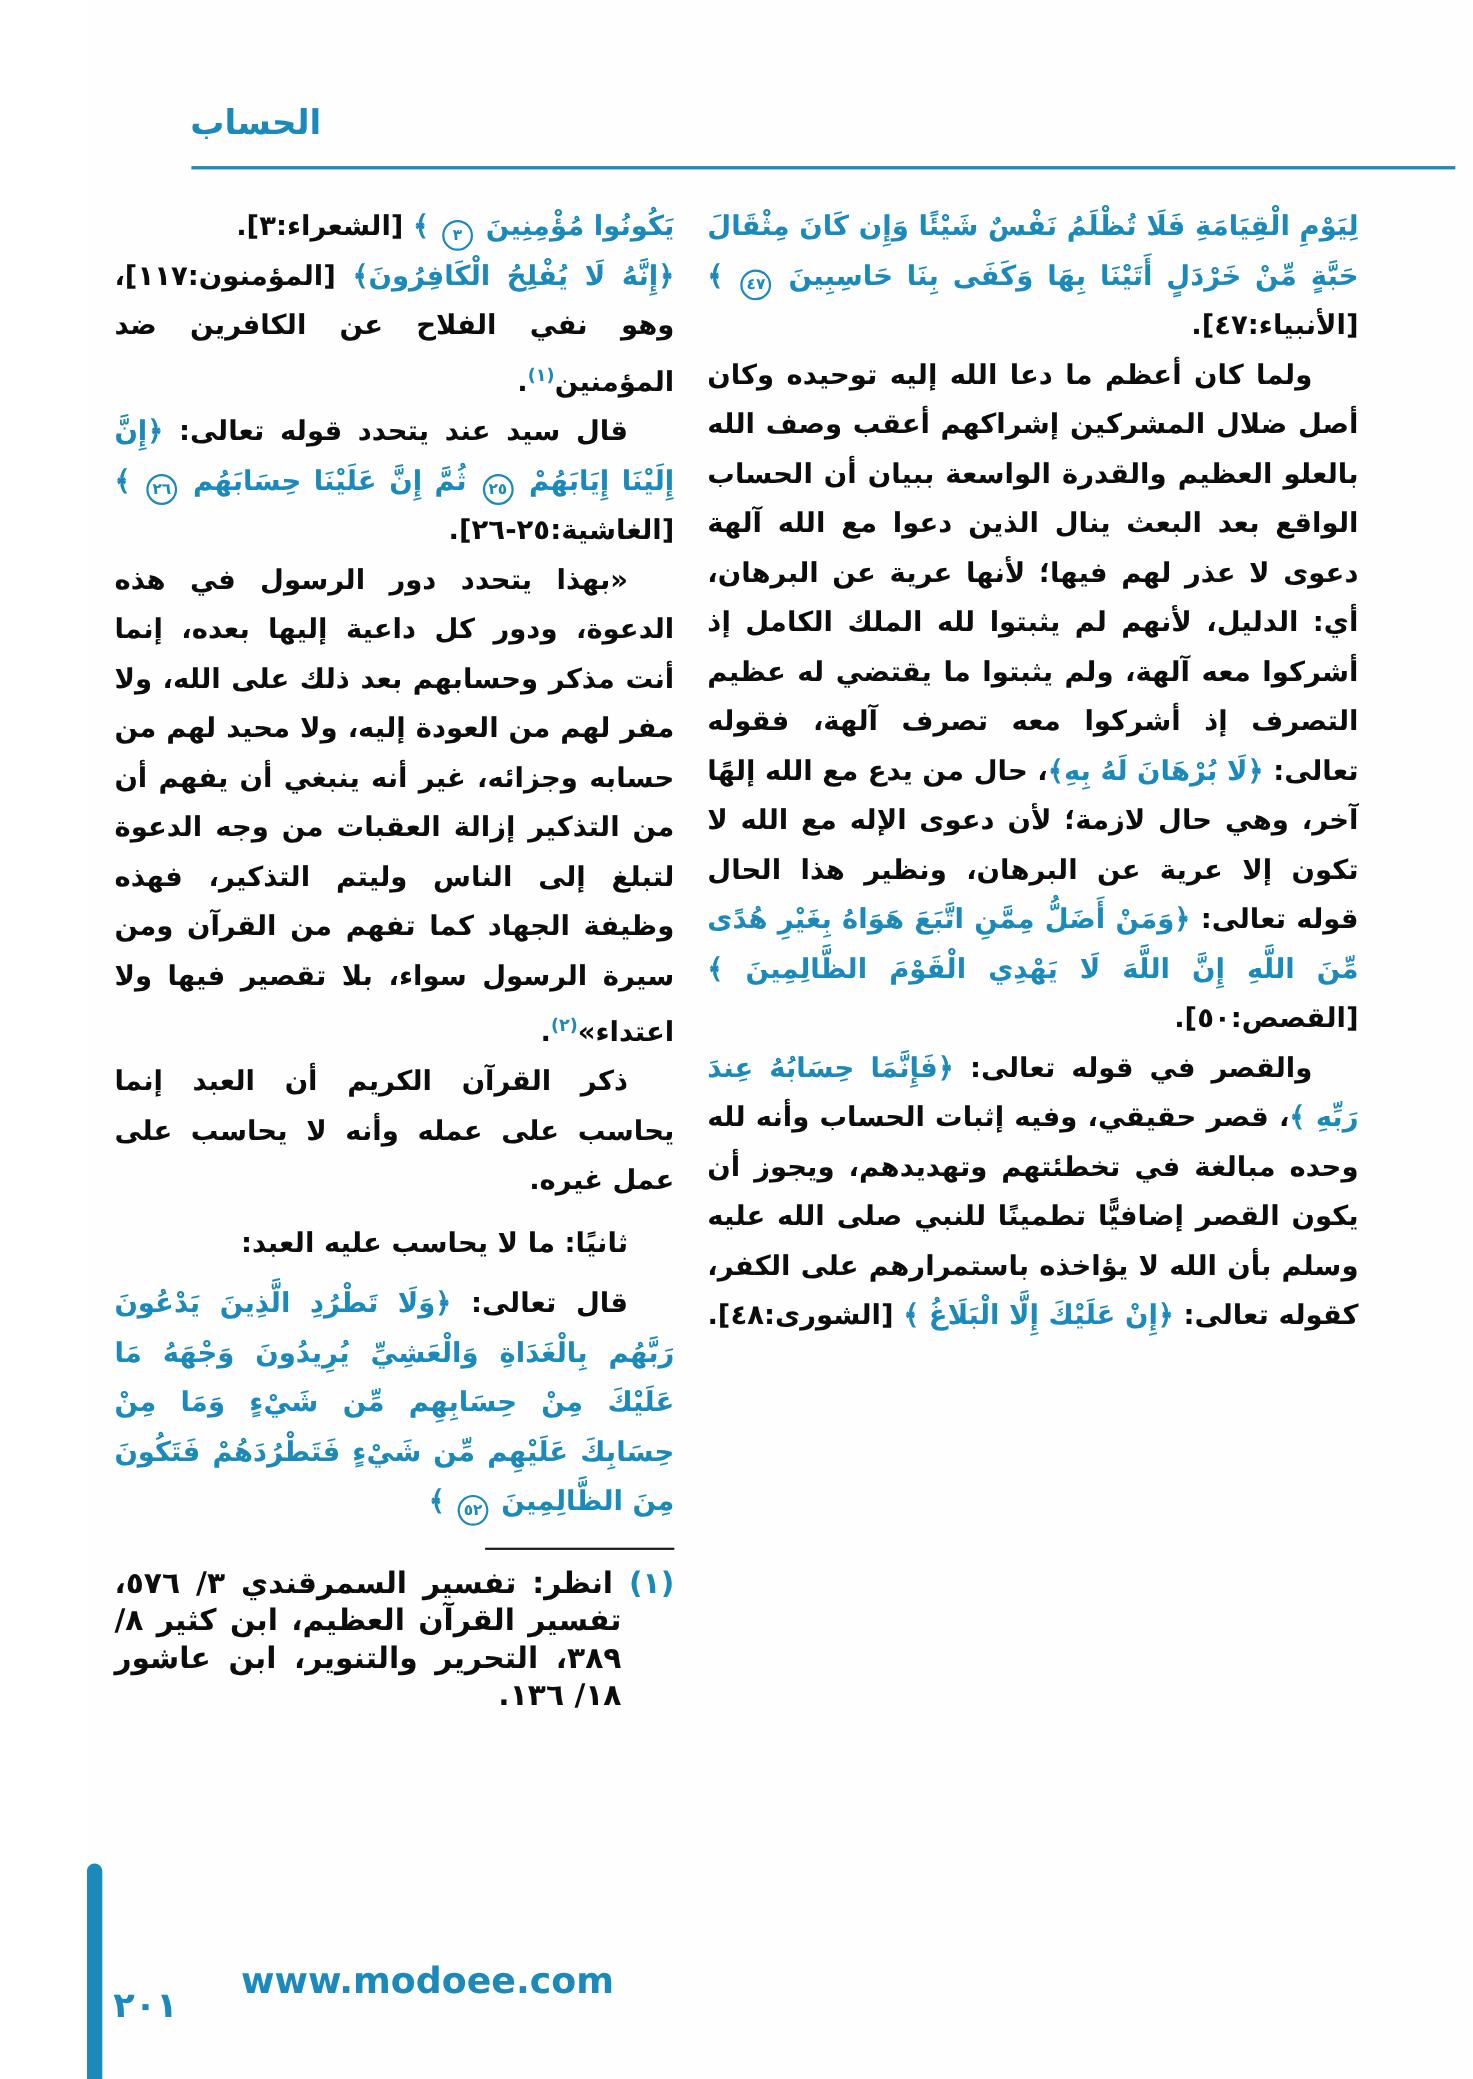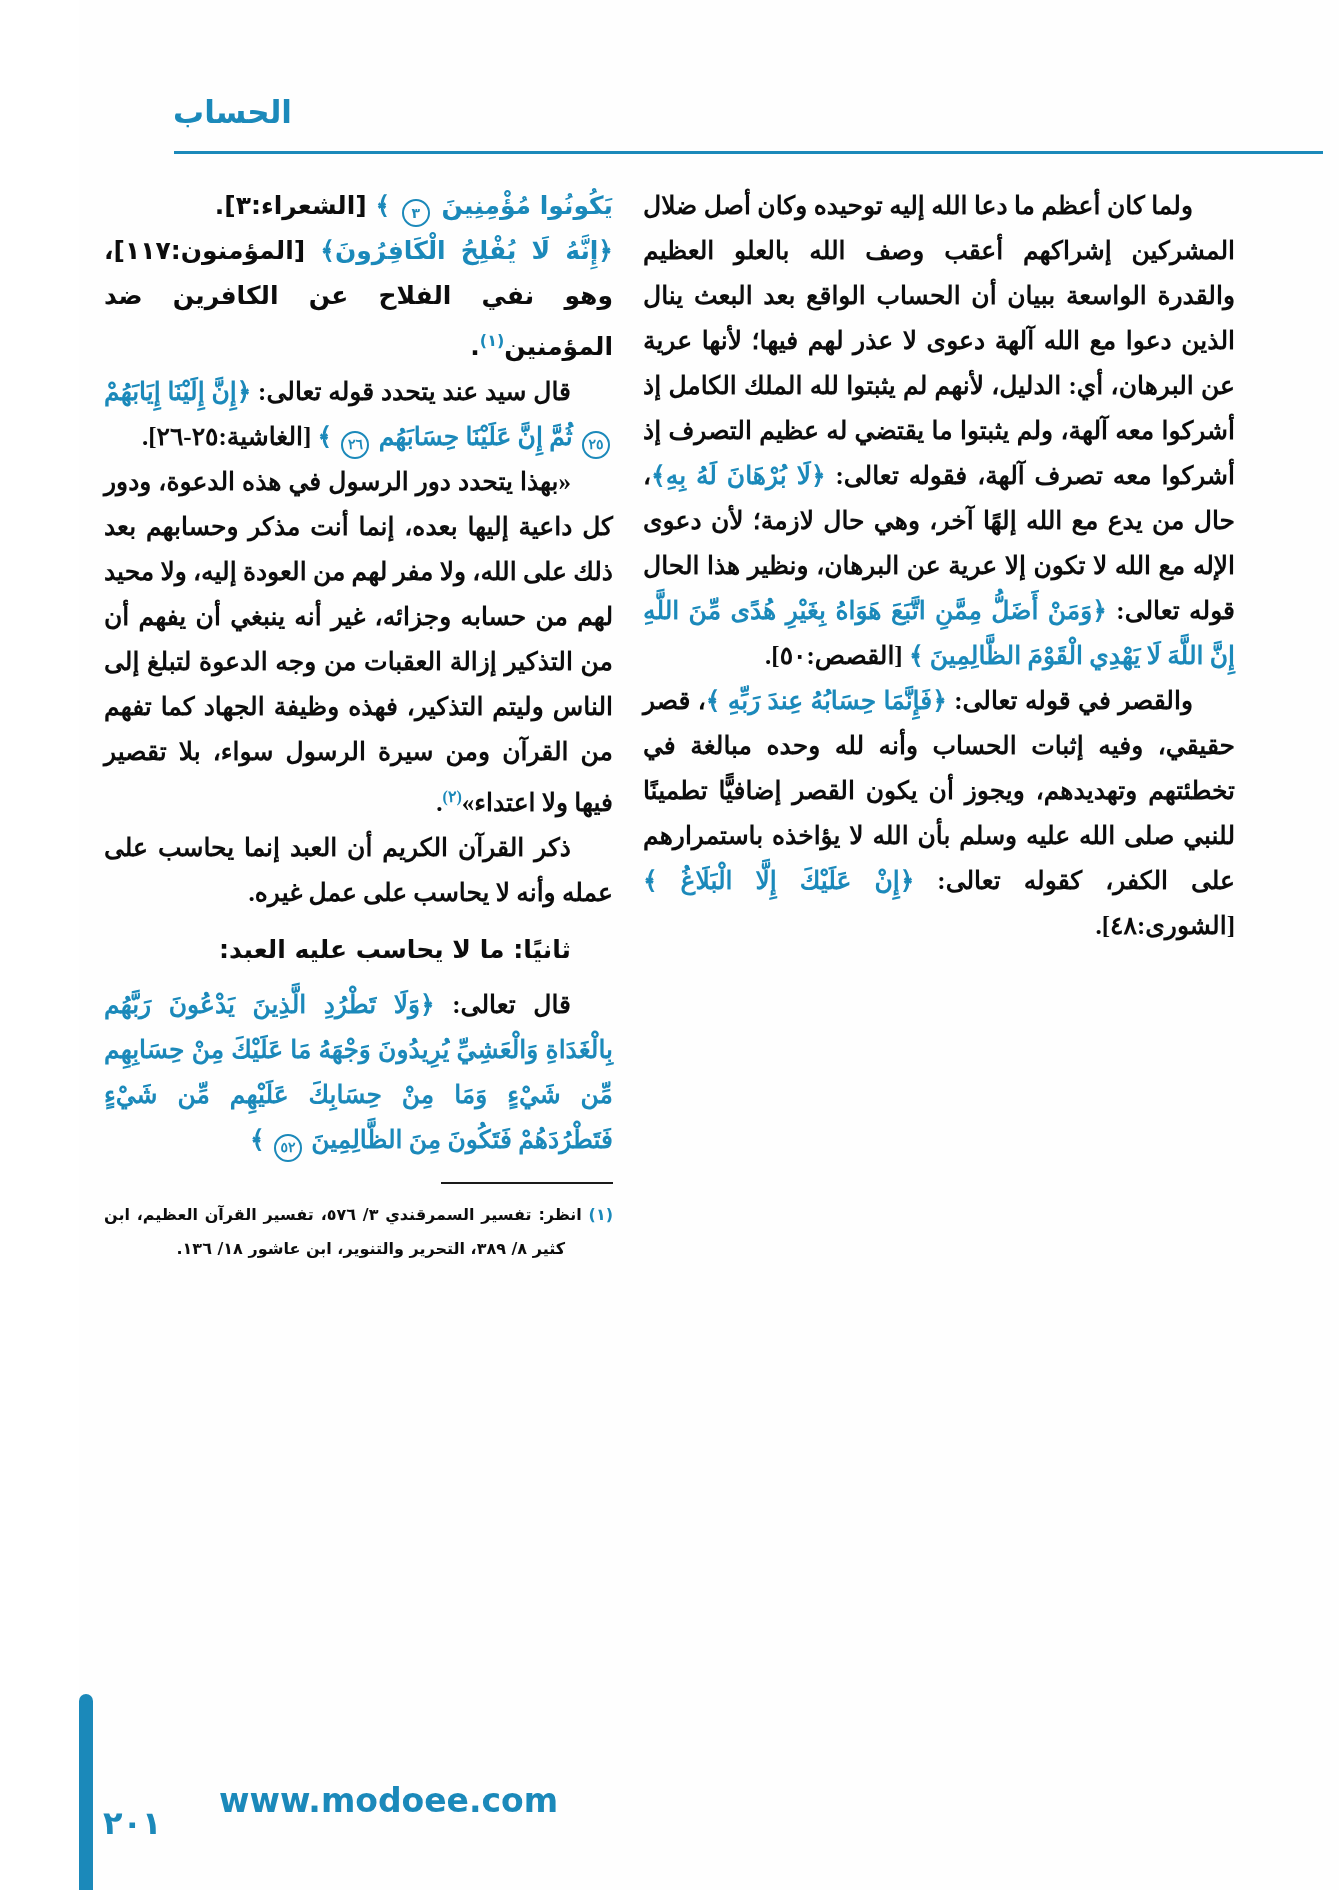--- a/index.html
+++ b/index.html
@@ -17,36 +17,36 @@
   .header-title { font-size:31px; font-weight:700; color:var(--accent,#1b89ba); letter-spacing:1px; }
   .header-rule { position:absolute; top:151px; left:95px; width:1149px; height:3px; background:var(--accent,#1b89ba); }
   .content {
     position:absolute; top:183px; right:104px; width:1131px;
     display:flex; gap:30px;
   }
   .col { text-align:justify; }
   .col-right { width:592px; flex:none; }
   .col-left { flex:1; min-width:0; }
   .para { font-size:25px; line-height:45px; font-weight:700; }
-  .para.indent { text-indent:42px;font-family:Liberation Serif, serif; }
+  .para.indent { text-indent:42px; }
   .para.heading { color:var(--accent,#1b89ba); margin:12px 0 10px 0; text-indent:42px; }
   .seg-text { color:var(--ink,#0d0d0d); }
   .seg-quran { color:var(--accent,#1b89ba); }
   .seg-ref { color:var(--ink,#0d0d0d); }
   .seg-fn { color:var(--accent,#1b89ba); font-size:16px; vertical-align:9px; }
   .seg-ayah {
     display:inline-block; min-width:28px; height:28px;
     border:2px solid var(--accent,#1b89ba); border-radius:50%;
     color:var(--accent,#1b89ba); font-size:14px; line-height:24px;
     text-align:center; vertical-align:-4px; margin:0 3px; text-indent:0;
   }
   .footnotes { margin-top:20px; }
   .fn-divider { width:172px; border-top:2.5px solid #1a1a1a; margin-bottom:14px; }
   .footnote {
-    font-size:16px; line-height:34px; font-weight:700;
+    font-size:27px; line-height:34px; font-weight:700;
     padding-right:48px; text-indent:-48px; text-align:justify;
   }
   .fn-label { color:var(--accent,#1b89ba); }
   .fn-text { color:var(--ink,#0d0d0d); }
   .edge-bar {
     position:absolute; left:0; bottom:0; width:14px; height:196px;
     background:var(--accent,#1b89ba); border-radius:8px 8px 0 0;
   }
   .page-number {
     position:absolute; left:24px; bottom:48px;
@@ -62,20 +62,21 @@
 
 <div class="page">
 
   <div class="header">
     <span class="header-title">الحساب</span>
   </div>
   <div class="header-rule"></div>
 
   <div class="content">
     <div class="col col-right">
+        <p class="para"><span class="seg-quran">لِيَوْمِ الْقِيَامَةِ فَلَا تُظْلَمُ نَفْسٌ شَيْئًا وَإِن كَانَ مِثْقَالَ حَبَّةٍ مِّنْ خَرْدَلٍ أَتَيْنَا بِهَا وَكَفَى بِنَا حَاسِبِينَ </span><span class="seg-ayah">٤٧</span><span class="seg-quran"> ﴾</span><span class="seg-ref"> [الأنبياء:٤٧].</span></p>
         <p class="para indent"><span class="seg-text">ولما كان أعظم ما دعا الله إليه توحيده وكان أصل ضلال المشركين إشراكهم أعقب وصف الله بالعلو العظيم والقدرة الواسعة ببيان أن الحساب الواقع بعد البعث ينال الذين دعوا مع الله آلهة دعوى لا عذر لهم فيها؛ لأنها عرية عن البرهان، أي: الدليل، لأنهم لم يثبتوا لله الملك الكامل إذ أشركوا معه آلهة، ولم يثبتوا ما يقتضي له عظيم التصرف إذ أشركوا معه تصرف آلهة، فقوله تعالى: </span><span class="seg-quran">﴿لَا بُرْهَانَ لَهُ بِهِ﴾</span><span class="seg-text">، حال من يدع مع الله إلهًا آخر، وهي حال لازمة؛ لأن دعوى الإله مع الله لا تكون إلا عرية عن البرهان، ونظير هذا الحال قوله تعالى: </span><span class="seg-quran">﴿وَمَنْ أَضَلُّ مِمَّنِ اتَّبَعَ هَوَاهُ بِغَيْرِ هُدًى مِّنَ اللَّهِ إِنَّ اللَّهَ لَا يَهْدِي الْقَوْمَ الظَّالِمِينَ ﴾</span><span class="seg-ref"> [القصص:٥٠].</span></p>
         <p class="para indent"><span class="seg-text">والقصر في قوله تعالى: </span><span class="seg-quran">﴿فَإِنَّمَا حِسَابُهُ عِندَ رَبِّهِ ﴾</span><span class="seg-text">، قصر حقيقي، وفيه إثبات الحساب وأنه لله وحده مبالغة في تخطئتهم وتهديدهم، ويجوز أن يكون القصر إضافيًّا تطمينًا للنبي صلى الله عليه وسلم بأن الله لا يؤاخذه باستمرارهم على الكفر، كقوله تعالى: </span><span class="seg-quran">﴿إِنْ عَلَيْكَ إِلَّا الْبَلَاغُ ﴾</span><span class="seg-ref"> [الشورى:٤٨].</span></p>
       </div>
     <div class="col col-left">
         <p class="para"><span class="seg-quran">يَكُونُوا مُؤْمِنِينَ </span><span class="seg-ayah">٣</span><span class="seg-quran"> ﴾</span><span class="seg-ref"> [الشعراء:٣].</span></p>
         <p class="para"><span class="seg-quran">﴿إِنَّهُ لَا يُفْلِحُ الْكَافِرُونَ﴾</span><span class="seg-ref"> [المؤمنون:١١٧]،</span><span class="seg-text"> وهو نفي الفلاح عن الكافرين ضد المؤمنين</span><span class="seg-fn">(١)</span><span class="seg-text">.</span></p>
         <p class="para indent"><span class="seg-text">قال سيد عند يتحدد قوله تعالى: </span><span class="seg-quran">﴿إِنَّ إِلَيْنَا إِيَابَهُمْ </span><span class="seg-ayah">٢٥</span><span class="seg-quran"> ثُمَّ إِنَّ عَلَيْنَا حِسَابَهُم </span><span class="seg-ayah">٢٦</span><span class="seg-quran"> ﴾</span><span class="seg-ref"> [الغاشية:٢٥-٢٦].</span></p>
         <p class="para indent"><span class="seg-text">«بهذا يتحدد دور الرسول في هذه الدعوة، ودور كل داعية إليها بعده، إنما أنت مذكر وحسابهم بعد ذلك على الله، ولا مفر لهم من العودة إليه، ولا محيد لهم من حسابه وجزائه، غير أنه ينبغي أن يفهم أن من التذكير إزالة العقبات من وجه الدعوة لتبلغ إلى الناس وليتم التذكير، فهذه وظيفة الجهاد كما تفهم من القرآن ومن سيرة الرسول سواء، بلا تقصير فيها ولا اعتداء»</span><span class="seg-fn">(٢)</span><span class="seg-text">.</span></p>
         <p class="para indent"><span class="seg-text">ذكر القرآن الكريم أن العبد إنما يحاسب على عمله وأنه لا يحاسب على عمل غيره.</span></p>
         <p class="para heading"><span class="seg-text">ثانيًا: ما لا يحاسب عليه العبد:</span></p>

